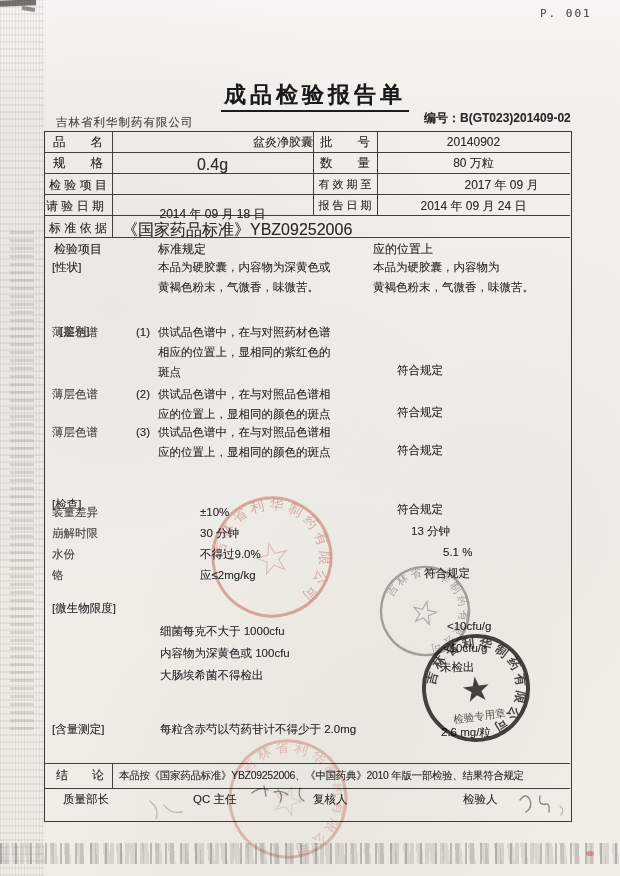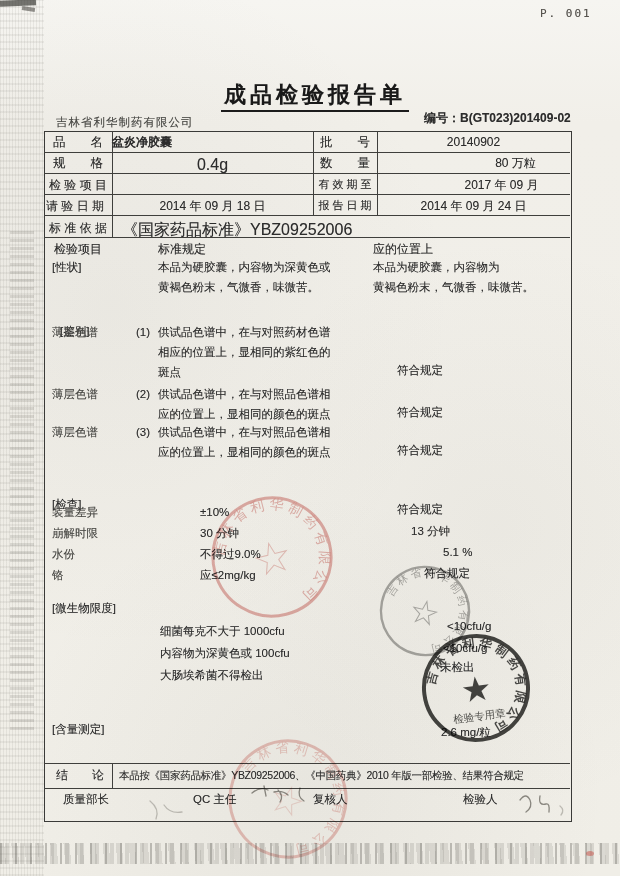--- a/index.html
+++ b/index.html
@@ -76,35 +76,35 @@
   <div class="hline" style="left:44px;top:237px;width:526px;"></div>
   <div class="hline" style="left:44px;top:763px;width:526px;"></div>
   <div class="hline" style="left:44px;top:788px;width:526px;"></div>
 
   <div class="vline" style="left:112px;top:131px;height:106px;"></div>
   <div class="vline" style="left:313px;top:131px;height:84px;"></div>
   <div class="vline" style="left:377px;top:131px;height:84px;"></div>
   <div class="vline" style="left:112px;top:763px;height:25px;"></div>
 
   <div class="t" style="left:46px;top:136px;width:64px;text-align:center;font-size:12.5px;">品　　名</div>
-  <div class="t" style="left:112px;top:136px;width:201px;text-align:left;font-size:12px;font-weight:bold;">盆炎净胶囊</div>
+  <div class="t" style="left:112px;top:136px;width:201px;text-align:right;font-size:12px;">盆炎净胶囊</div>
   <div class="t" style="left:313px;top:136px;width:64px;text-align:center;font-size:12.5px;">批　　号</div>
   <div class="t" style="left:377px;top:136px;width:193px;text-align:center;font-size:12px;">20140902</div>
 
   <div class="t" style="left:46px;top:157px;width:64px;text-align:center;font-size:12.5px;">规　　格</div>
   <div class="t" style="left:112px;top:157px;width:201px;text-align:center;font-size:16px;">0.4g</div>
   <div class="t" style="left:313px;top:157px;width:64px;text-align:center;font-size:12.5px;">数　　量</div>
-  <div class="t" style="left:377px;top:157px;width:193px;text-align:center;font-size:12px;padding-left:42px;">80 万粒</div>
+  <div class="t" style="left:377px;top:157px;width:193px;text-align:center;font-size:12px;">80 万粒</div>
 
   <div class="t" style="left:46px;top:179px;width:64px;text-align:center;font-size:12px;">检 验 项 目</div>
   <div class="t" style="left:313px;top:179px;width:64px;text-align:center;font-size:11px;">有 效 期 至</div>
   <div class="t" style="left:377px;top:179px;width:193px;text-align:center;font-size:12px;margin-left:28px;">2017 年 09 月</div>
 
   <div class="t" style="left:46px;top:200px;width:64px;font-size:12px;">请 验 日 期</div>
-  <div class="t" style="left:112px;top:200px;width:201px;text-align:center;font-size:12px;">2014 年 09 月 18 日</div>
+  <div class="t" style="left:112px;top:208px;width:201px;text-align:center;font-size:12px;">2014 年 09 月 18 日</div>
   <div class="t" style="left:313px;top:200px;width:64px;text-align:center;font-size:11px;">报 告 日 期</div>
   <div class="t" style="left:377px;top:200px;width:193px;text-align:center;font-size:12px;">2014 年 09 月 24 日</div>
 
   <div class="t" style="left:46px;top:222px;width:64px;text-align:center;font-size:12px;">标 准 依 据</div>
   <div class="t" style="left:122px;top:222px;font-size:16px;">《国家药品标准》YBZ09252006</div>
 
   <div class="t" style="left:54px;top:243px;font-size:12px;">检验项目</div>
   <div class="t" style="left:158px;top:243px;font-size:12px;">标准规定</div>
   <div class="t" style="left:373px;top:243px;font-size:12px;">应的位置上</div>
 
@@ -155,20 +155,21 @@
 
   <div class="t" style="left:52px;top:603px;">[微生物限度]</div>
   <div class="t" style="left:160px;top:626px;">细菌每克不大于 1000cfu</div>
   <div class="t" style="left:447px;top:621px;">&lt;10cfu/g</div>
   <div class="t" style="left:160px;top:648px;">内容物为深黄色或 100cfu</div>
   <div class="t" style="left:443px;top:643px;">&lt;10cfu/g</div>
   <div class="t" style="left:160px;top:670px;">大肠埃希菌不得检出</div>
   <div class="t" style="left:440px;top:662px;">未检出</div>
 
   <div class="t" style="left:52px;top:724px;">[含量测定]</div>
+  <div class="t" style="left:160px;top:724px;">每粒含赤芍以芍药苷计不得少于 2.0mg</div>
   <div class="t" style="left:441px;top:727px;">2.6 mg/粒</div>
 
   <div class="t" style="left:56px;top:769px;font-size:12px;">结　　论</div>
   <div class="t" style="left:119px;top:770px;font-size:10.5px;letter-spacing:-0.3px;">本品按《国家药品标准》YBZ09252006、《中国药典》2010 年版一部检验、结果符合规定</div>
 
   <div class="t" style="left:63px;top:794px;">质量部长</div>
   <div class="t" style="left:193px;top:794px;">QC 主任</div>
   <div class="t" style="left:313px;top:794px;">复核人</div>
   <div class="t" style="left:463px;top:794px;">检验人</div>
 

